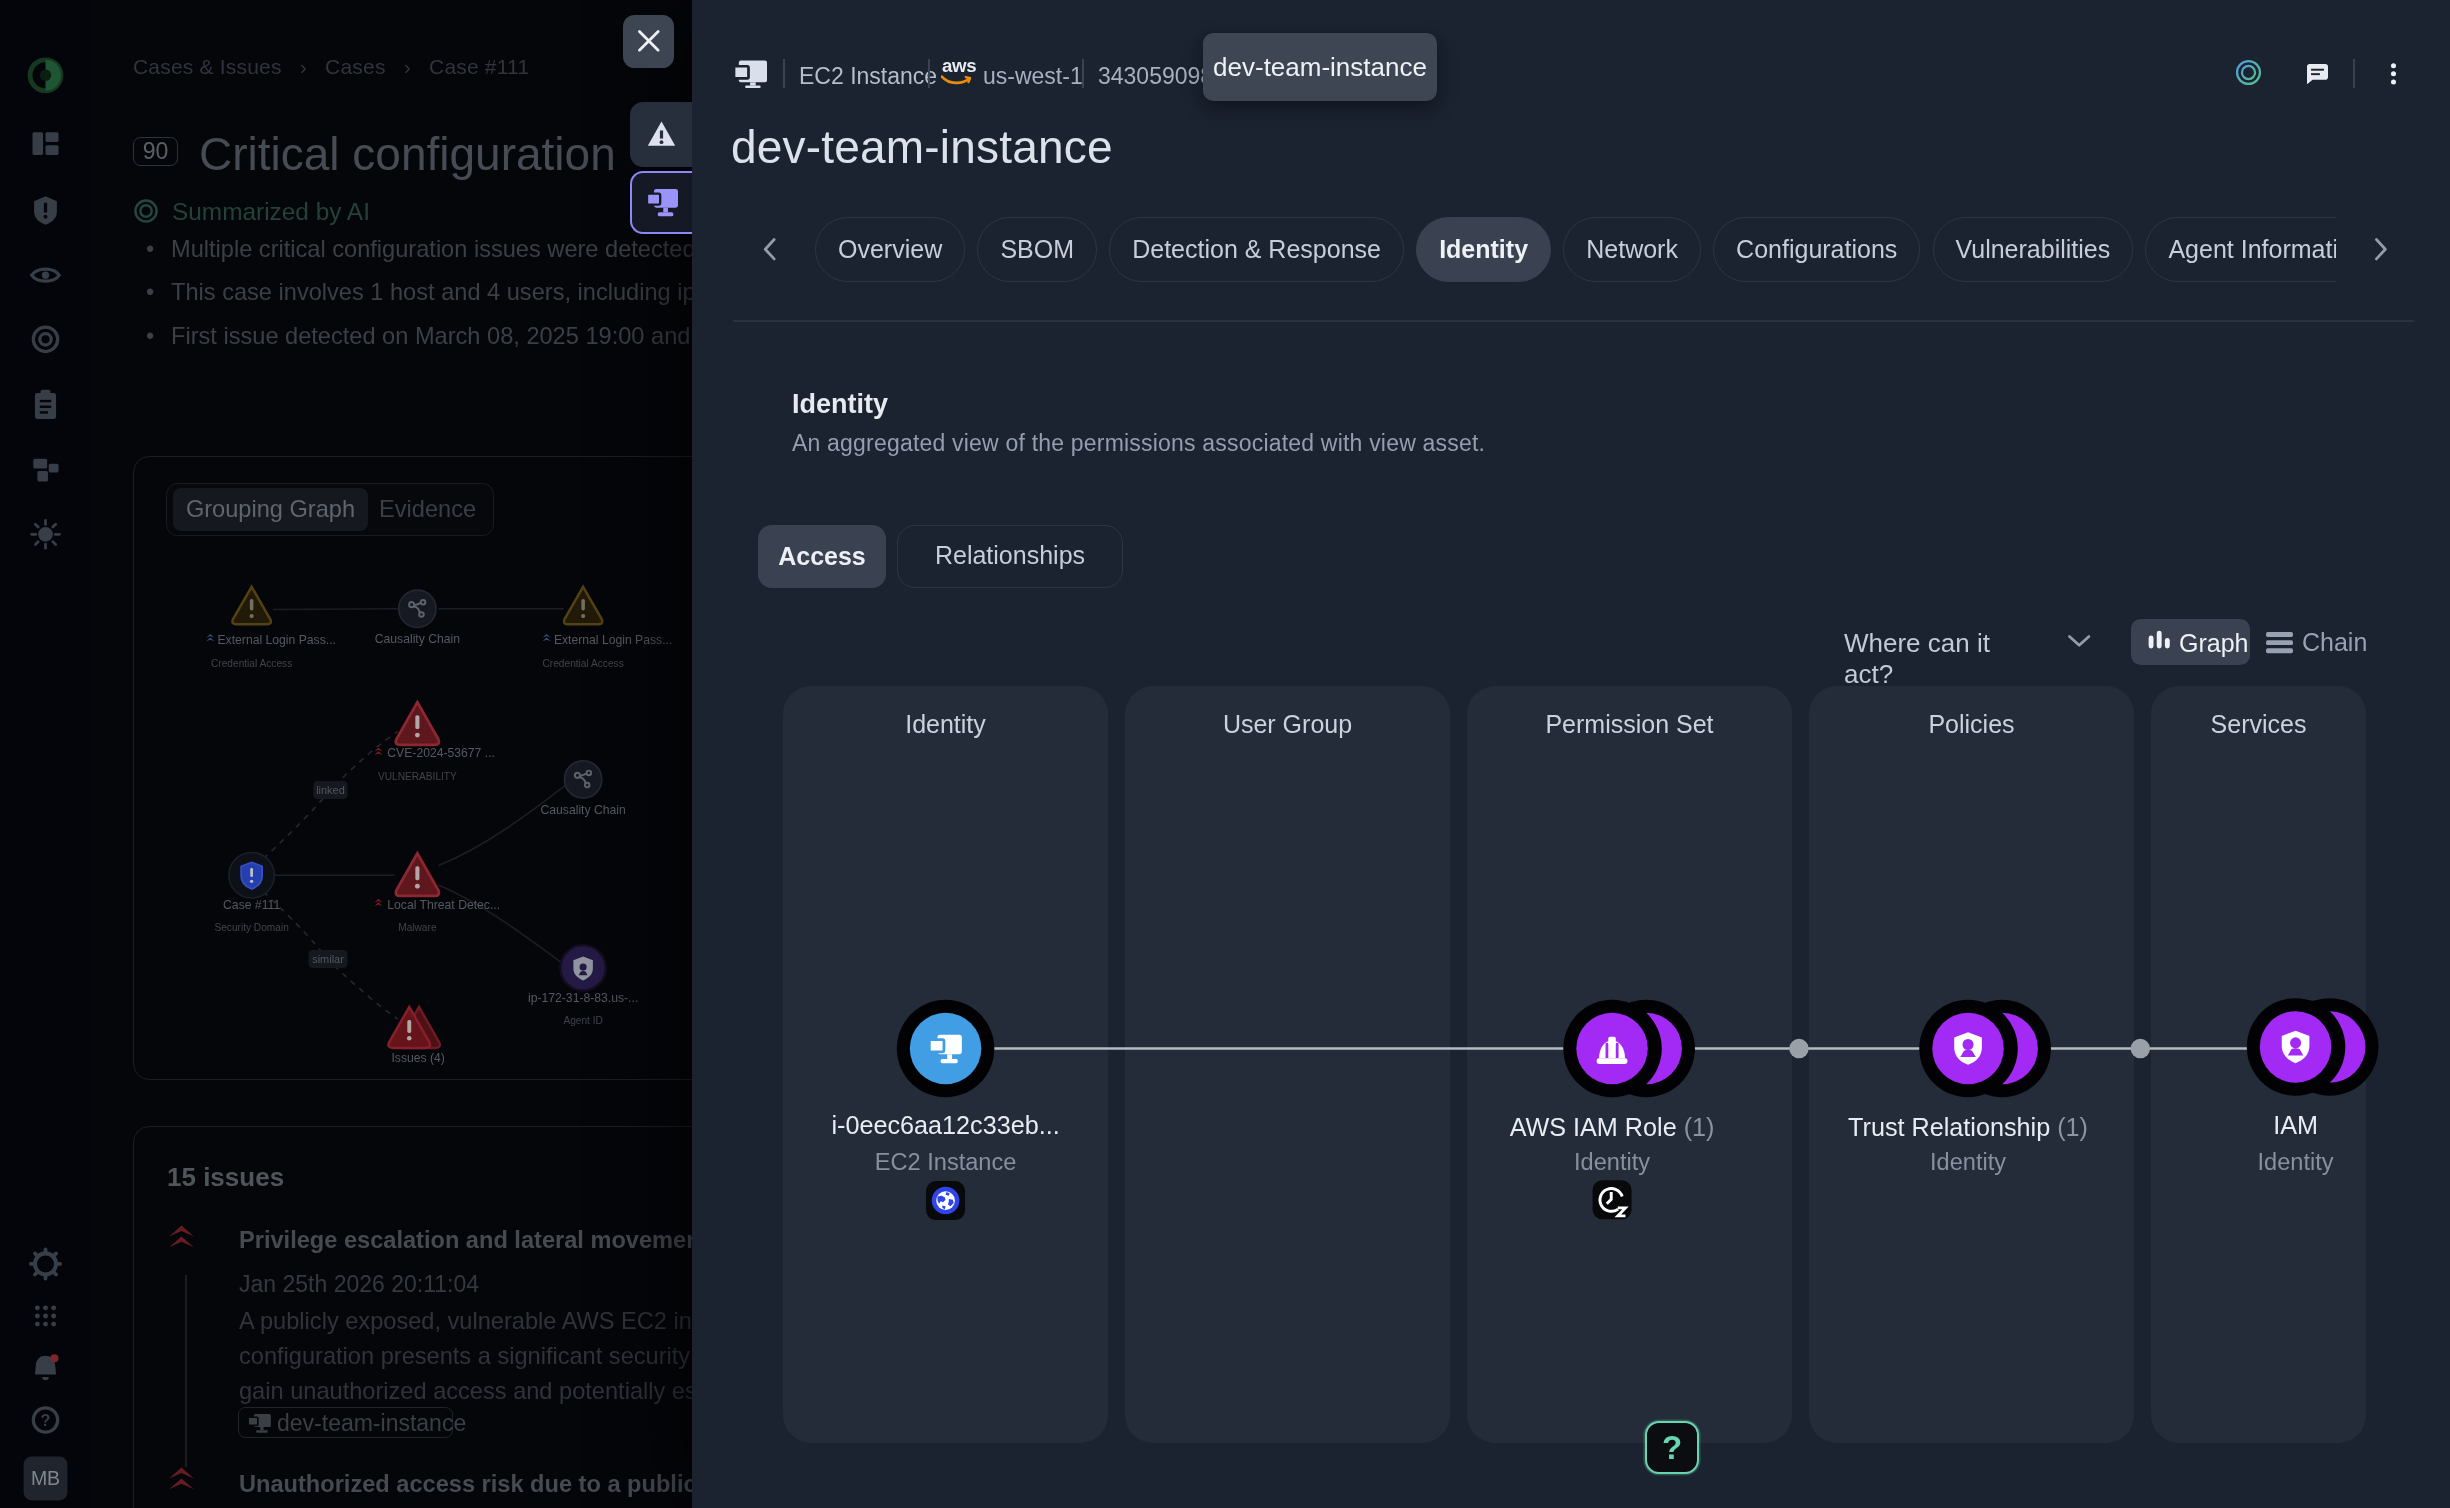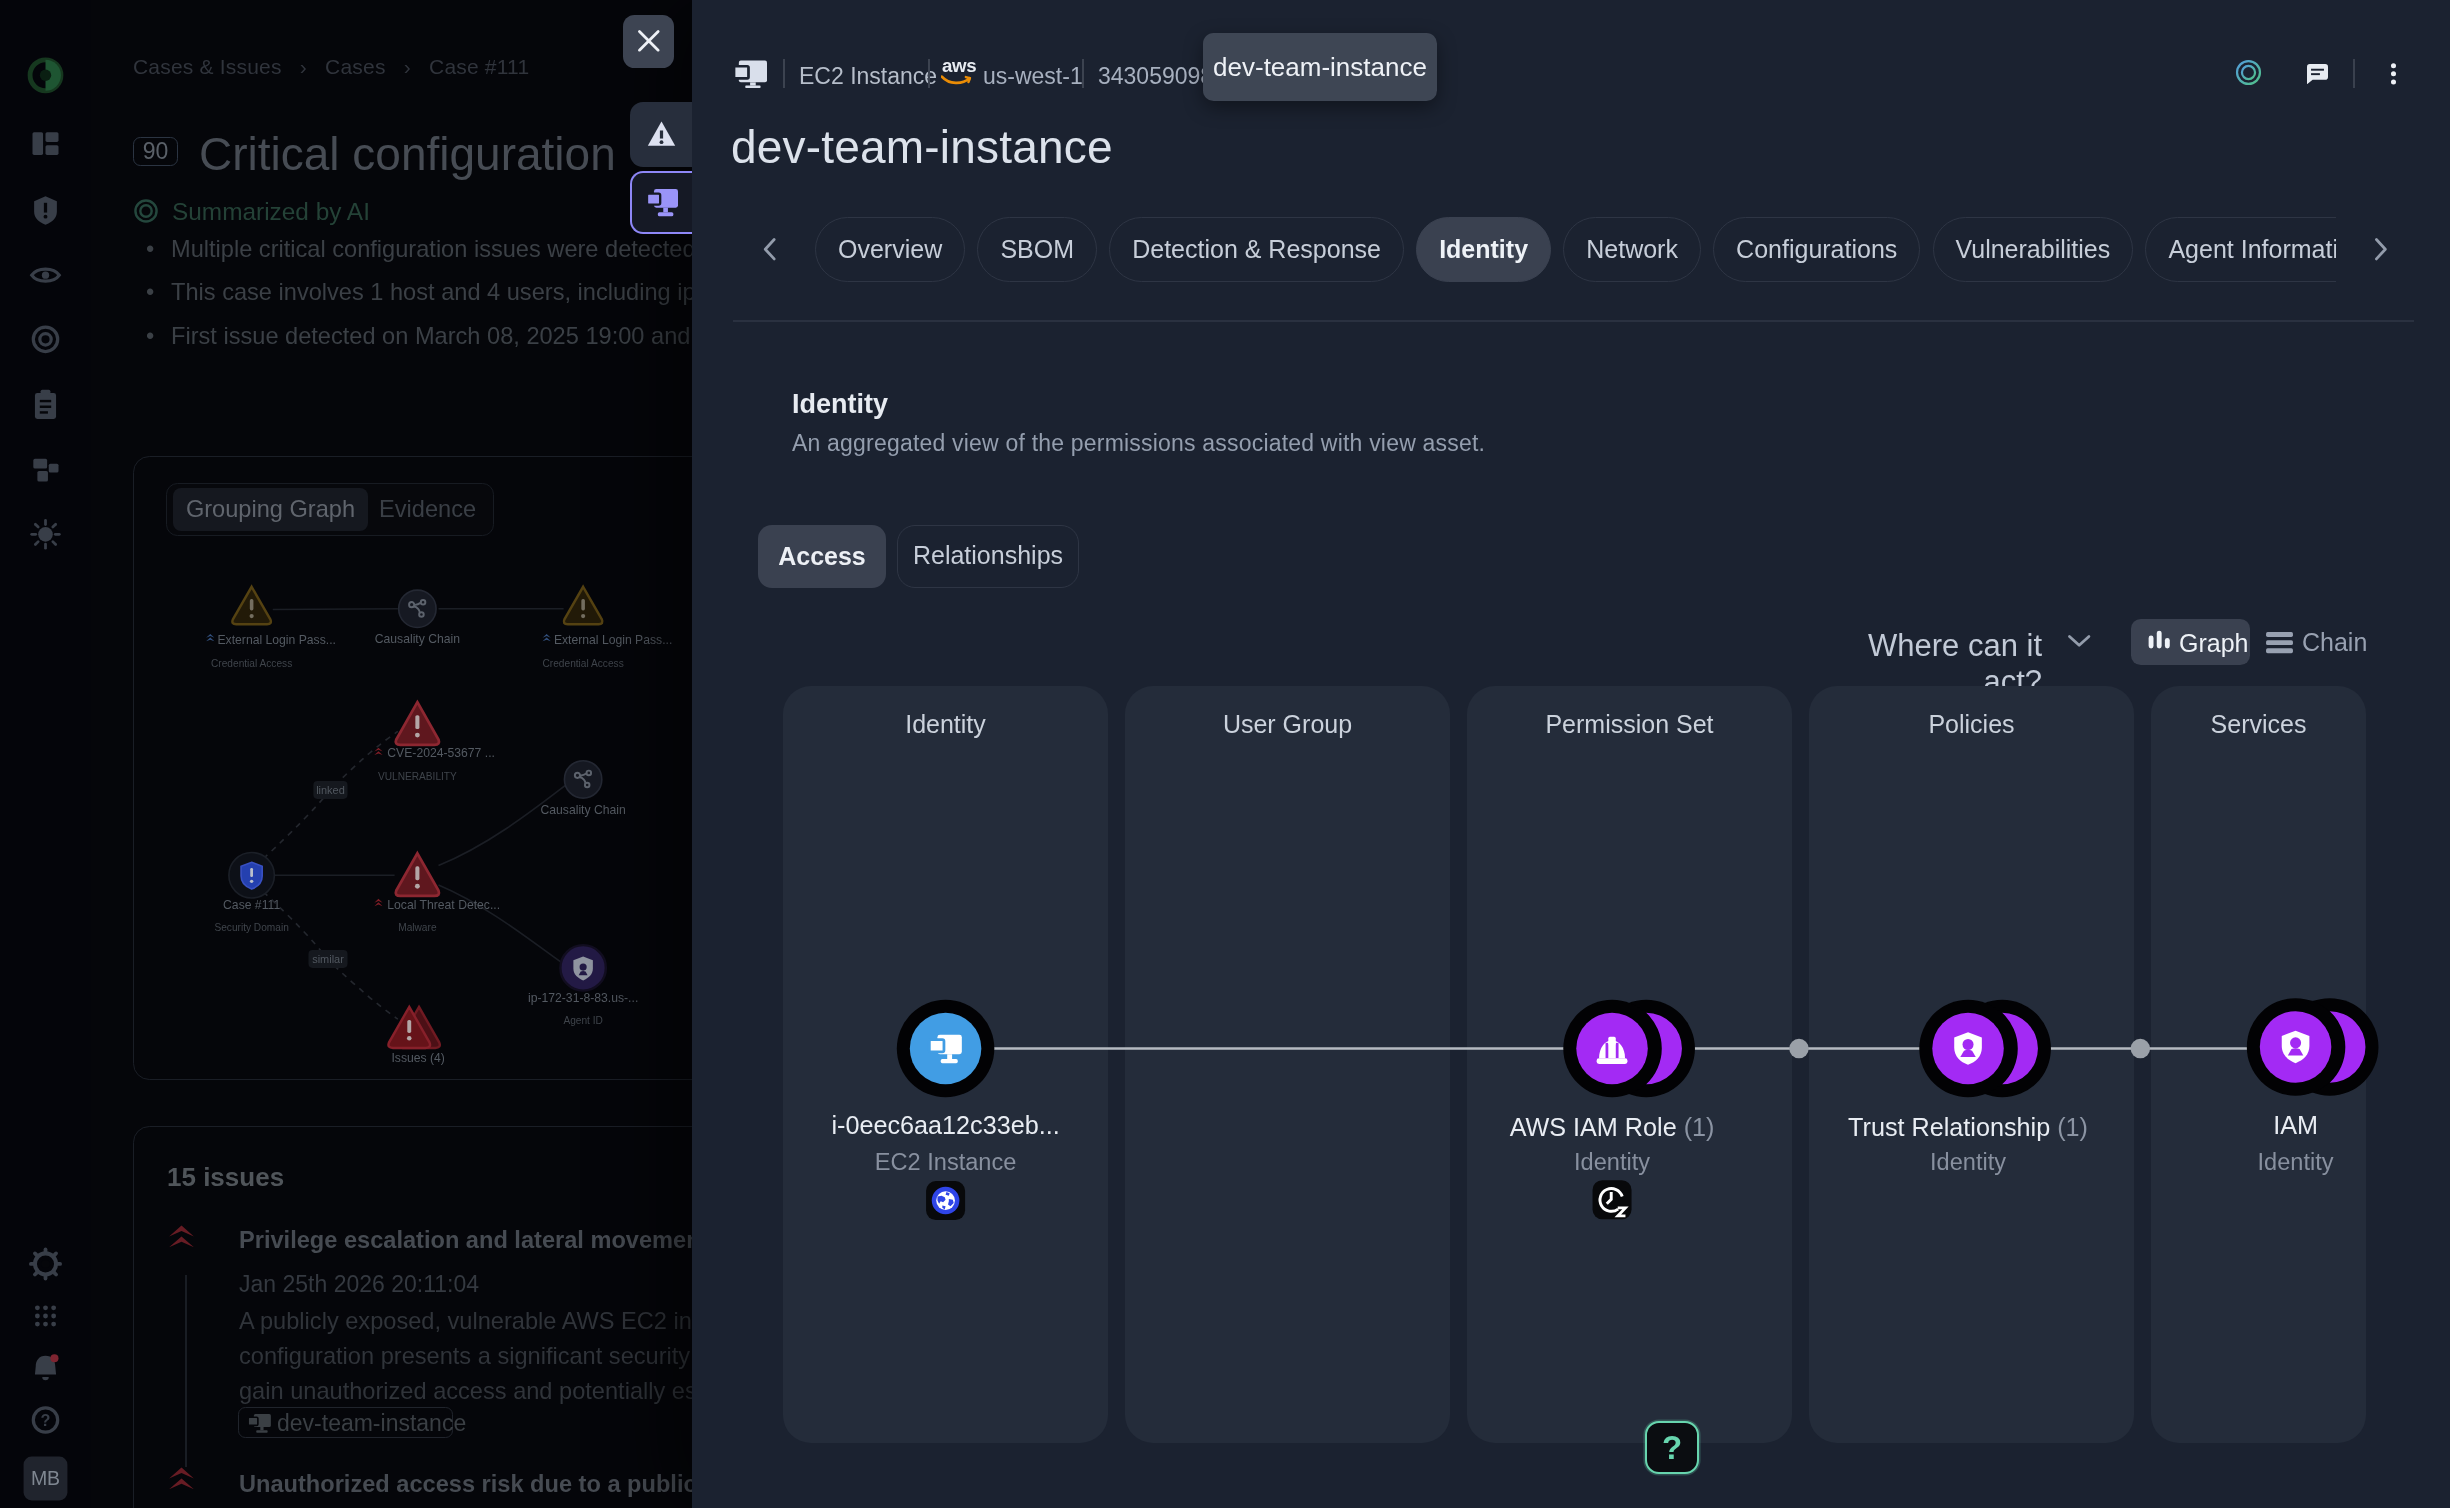--- a/index.html
+++ b/index.html
@@ -385,23 +385,23 @@
   </div>
   <svg class="abs" style="left:2374px;top:237px;" width="14.6" height="24.4" viewBox="0 0 18 30">
     <path d="M3,3 L14,15 L3,27" fill="none" stroke="#939cab" stroke-width="3.4" stroke-linecap="round" stroke-linejoin="round"></path>
   </svg>
   <div class="abs" style="left:733px;top:320px;width:1681px;height:1.6px;background:#2a3140;"></div>
 
   <div class="abs" style="left:792px;top:389px;font-size:27px;font-weight:bold;color:#e7ebf1;">Identity</div>
   <div class="abs" style="left:792px;top:430px;font-size:23px;color:#949eae;letter-spacing:0.2px;">An aggregated view of the permissions associated with view asset.</div>
 
   <div class="abs" style="left:758px;top:525px;width:128px;height:63px;border-radius:14px;background:#3a4150;color:#edf0f5;font-size:25px;font-weight:bold;text-align:center;line-height:63px;">Access</div>
-  <div class="abs" style="left:897px;top:525px;width:182px;height:63px;border:1.6px solid #2e3544;border-radius:18px;color:#c7ced9;font-size:25px;text-align:center;line-height:59px;">Relationships</div>
-
-  <div class="abs" style="left:1844px;top:628px;width:198px;text-align:right;font-size:31px;color:#c2cad7;">Where can it act?</div>
+  <div class="abs" style="left:897px;top:525px;width:226px;height:63px;border:1.6px solid #2e3544;border-radius:18px;color:#c7ced9;font-size:25px;text-align:center;line-height:59px;">Relationships</div>
+
+  <div class="abs" style="left:1844px;top:628px;width:198px;font-size:26px;color:#c2cad7;">Where can it act?</div>
   <svg class="abs" style="left:2067px;top:634px;" width="24.4" height="14.6" viewBox="0 0 30 18">
     <path d="M3,3 L15,14 L27,3" fill="none" stroke="#939cab" stroke-width="3.4" stroke-linecap="round" stroke-linejoin="round"></path>
   </svg>
   <div class="abs" style="left:2131px;top:619px;width:119px;height:46px;border-radius:9.8px;background:#3a4150;"></div>
   <svg class="abs" style="left:2147px;top:629px;" width="24.4" height="24.4" viewBox="0 0 30 30">
     <g fill="#eef2f7">
         <rect x="2" y="8" width="6" height="16" rx="3"></rect>
         <rect x="12" y="2" width="6" height="22" rx="3"></rect>
         <rect x="22" y="11" width="6" height="13" rx="3"></rect>
       </g>

